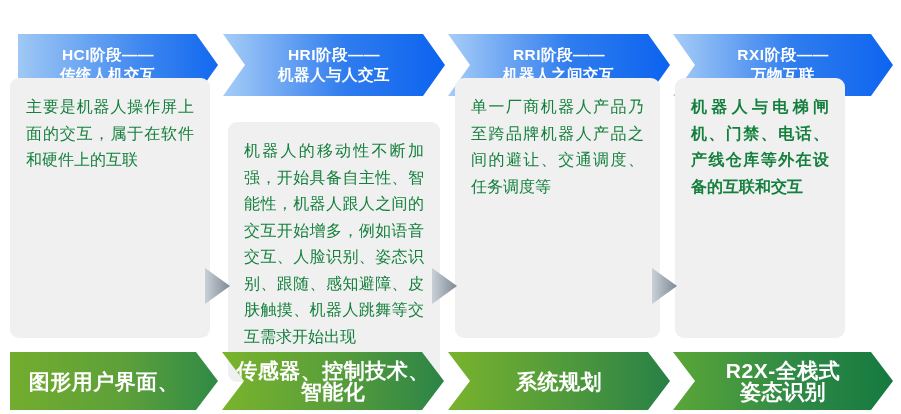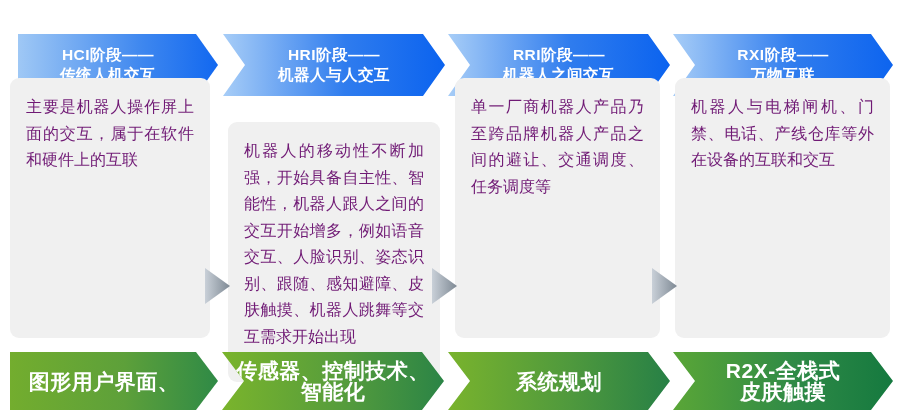--- a/index.html
+++ b/index.html
@@ -42,31 +42,31 @@
   
   .body-row{position:absolute;left:0;top:78px;width:901px;height:260px;}
   .panel{
     position:absolute;top:0;height:260px;
     background:#f0f0f0;border-radius:9px;
     box-sizing:border-box;
     padding:16px 16px 10px 16px;
   }
   .panel p{
     margin:0;
-    color:#701a75;
+    color:#15803d;
     font-size:16px;
     line-height:26.5px;
     text-align:justify;
     text-justify:inter-ideograph;
     font-family:"DejaVu Sans","Liberation Sans",sans-serif;
   }
   .panel-1{left:10px;width:200px;}
   .panel-2{left:228px;width:212px;margin-top:44px;}
   .panel-3{left:455px;width:205px;}
-  .panel-4{left:675px;width:215px;}
+  .panel-4{left:675px;width:170px;font-weight:bold;}
 
   
   .conn{position:absolute;top:188px;width:26px;height:40px;}
   .conn-a{left:205px;}
   .conn-b{left:432px;}
   .conn-c{left:652px;}
 
   
   .ftr-row{position:absolute;left:0;top:352px;width:901px;height:58px;}
   .ftr{
@@ -172,17 +172,17 @@
     </div>
     <div class="ftr ftr-2">
       <span>传感器、控制技术、</span>
       <span>智能化</span>
     </div>
     <div class="ftr ftr-3">
       <span>系统规划</span>
     </div>
     <div class="ftr ftr-4">
       <span>R2X-全栈式</span>
-      <span>皮肤触摸</span>
+      <span>姿态识别</span>
     </div>
   </div>
 
 </div>
 
 </body></html>

